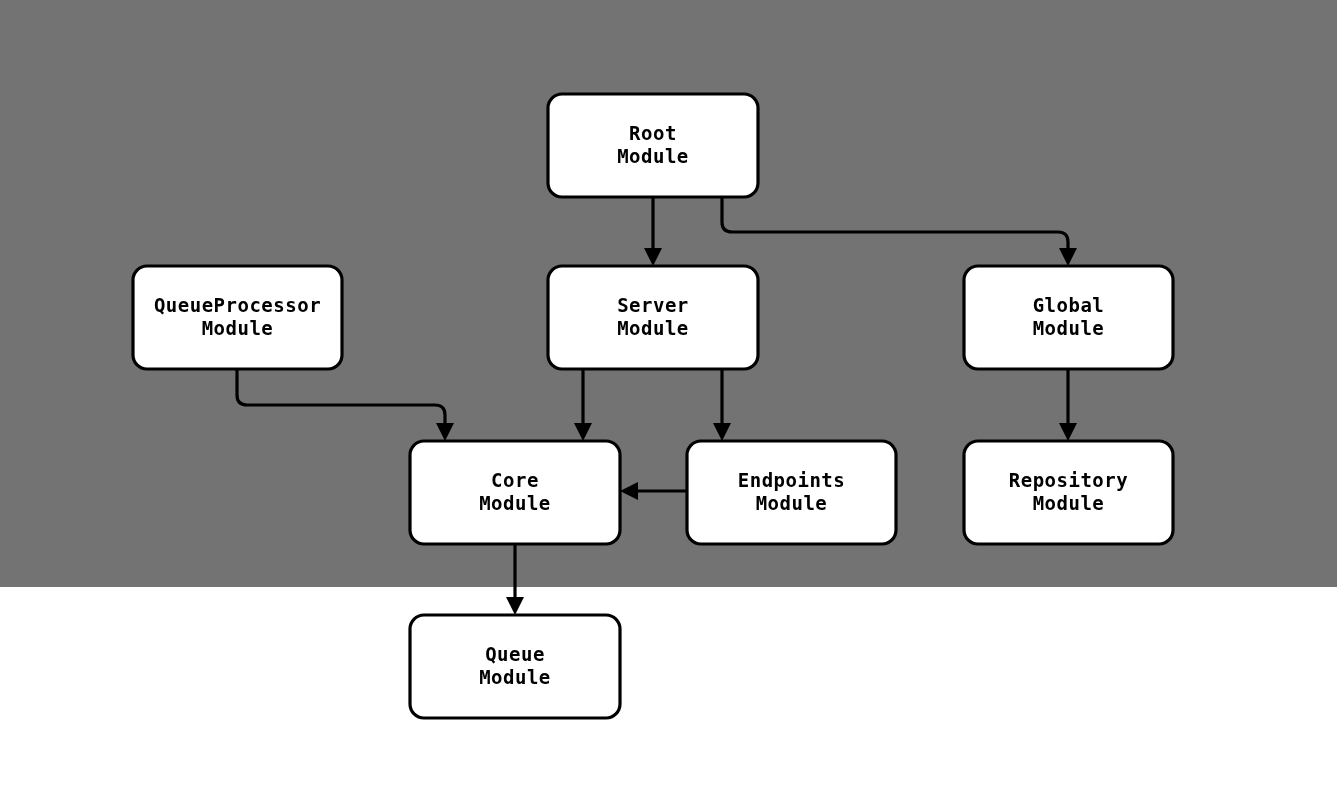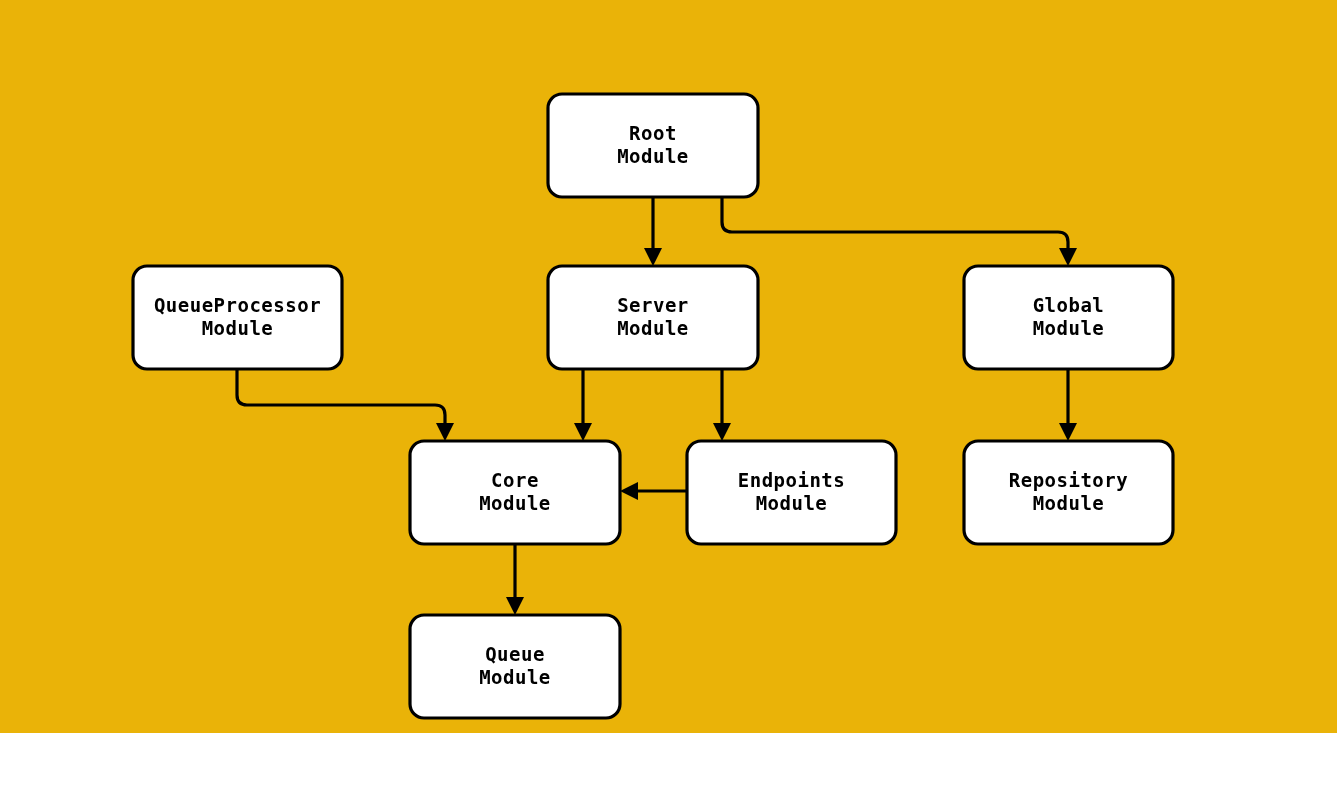--- a/index.html
+++ b/index.html
@@ -10,22 +10,22 @@
   }
   body {
     width: 1337px;
     height: 809px;
     overflow: hidden;
     font-family: "DejaVu Sans Mono", "Liberation Mono", monospace;
   }
   #diagram-root {
     position: relative;
     width: 1337px;
-    height: 733px;
-    background: #eab308;
+    height: 587px;
+    background: #737373;
   }
   svg#diagram-canvas {
     display: block;
     width: 1337px;
     height: 809px;
   }
   .node-box {
     fill: #ffffff;
     stroke: #000000;
     stroke-width: 3.2;

